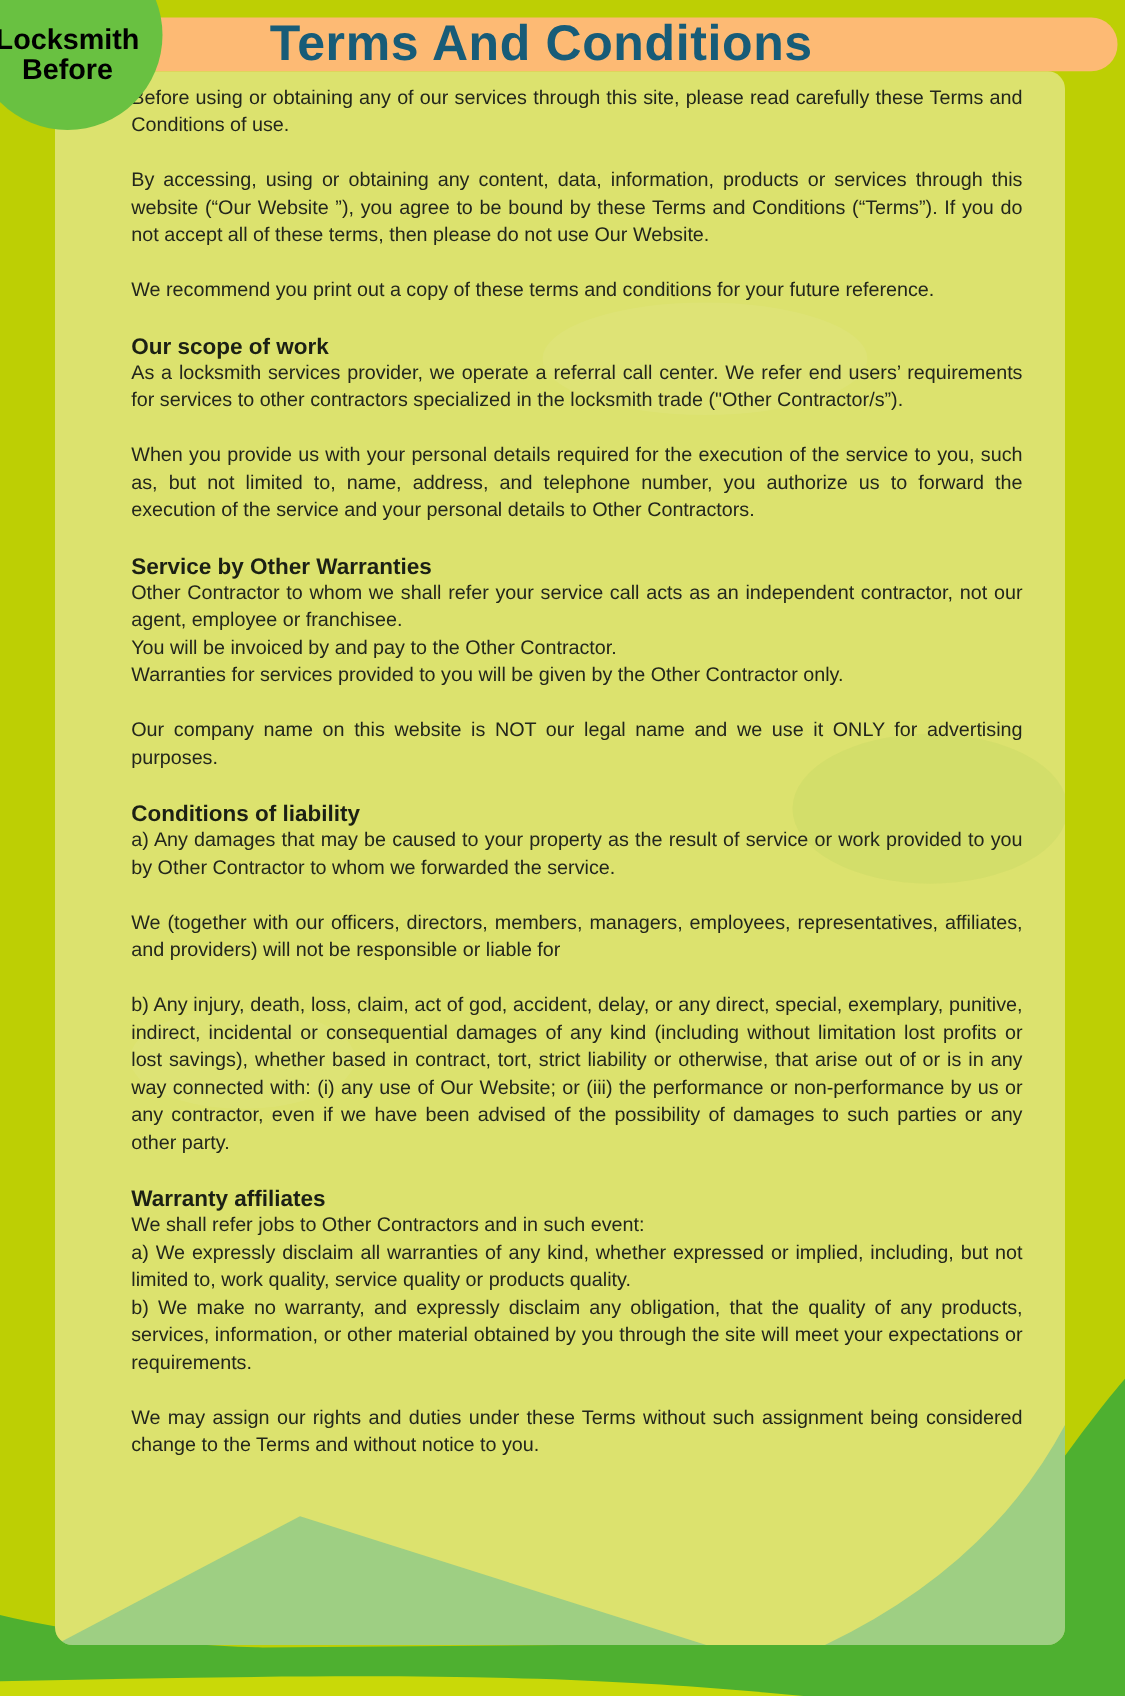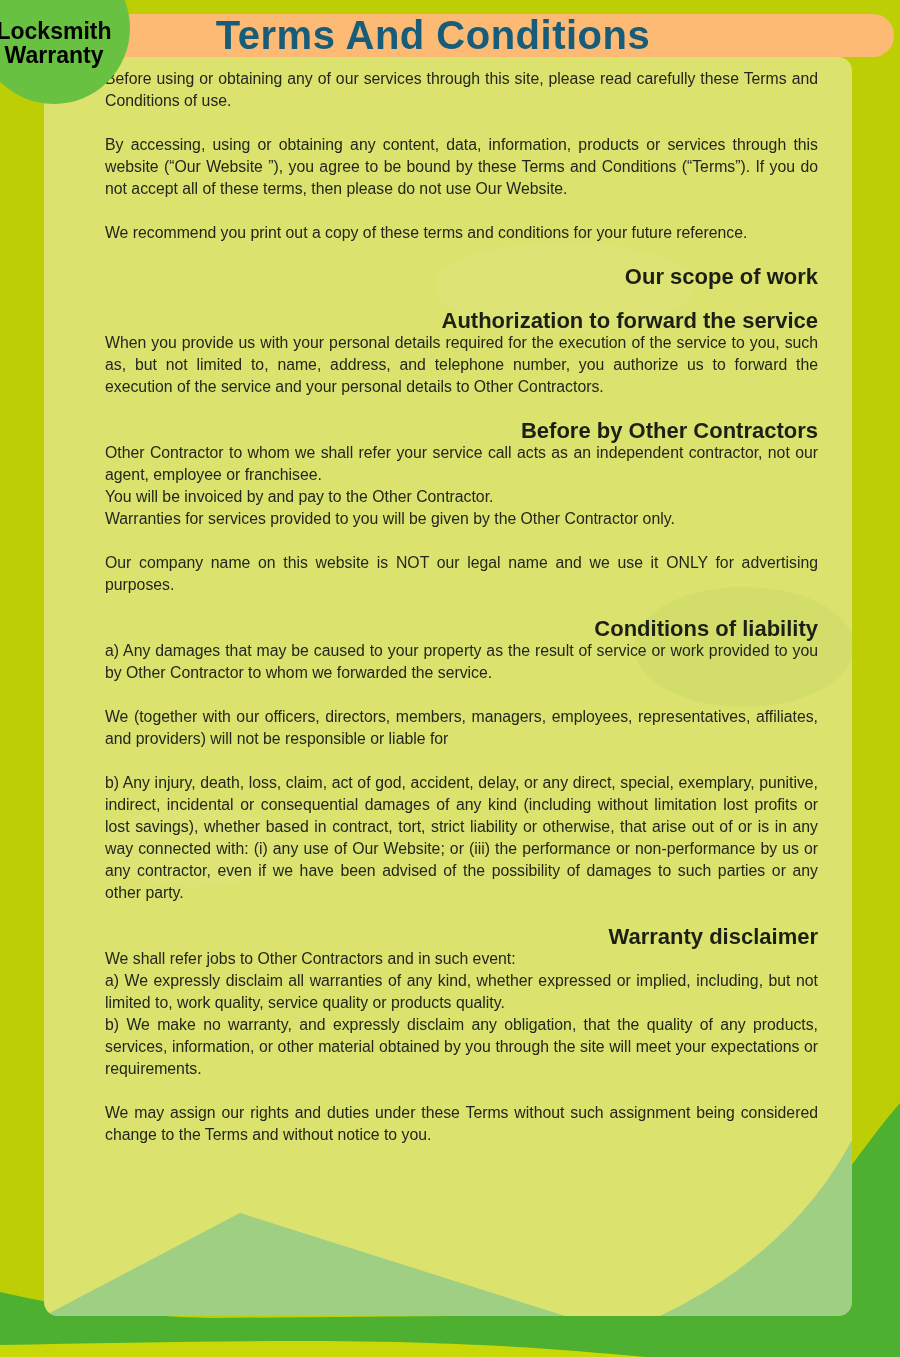--- a/index.html
+++ b/index.html
@@ -15,22 +15,22 @@
     position:absolute;left:44px;top:57px;width:808px;height:1259px;
     background:#dce26e;border-radius:14px;overflow:hidden;z-index:1;
   }
   .panel-art{position:absolute;left:0;top:0;width:808px;height:1259px;z-index:0;}
   .content{
     position:absolute;left:61px;top:11px;width:713px;z-index:2;
     color:#23261c;font-size:15.8px;line-height:22px;text-align:justify;
   }
   .section{margin:0 0 22px 0;}
   .sec-h{
-    margin:0;padding:0;font-size:22px;line-height:22px;font-weight:bold;
-    color:#1c2014;text-align:right;
+    margin:0;padding:0;font-size:18px;line-height:22px;font-weight:bold;
+    color:#1c2014;text-align:left;
   }
   .sec-h:empty{display:none;}
   .content p{margin:0 0 22px 0;white-space:pre-line;}
   .content p:last-child{margin-bottom:0;}
   
   .band{
     position:absolute;left:0;top:14px;width:894px;height:43px;
     background:#fdba74;border-radius:0 21px 21px 0;z-index:2;
     display:flex;align-items:center;justify-content:center;
   }
@@ -71,52 +71,52 @@
       <p>Before using or obtaining any of our services through this site, please read carefully these Terms and Conditions of use.</p>
     </div>
     <div class="section">
       <p>By accessing, using or obtaining any content, data, information, products or services through this website (“Our Website ”), you agree to be bound by these Terms and Conditions (“Terms”). If you do not accept all of these terms, then please do not use Our Website.</p>
     </div>
     <div class="section">
       <p>We recommend you print out a copy of these terms and conditions for your future reference.</p>
     </div>
     <div class="section">
       <h3 class="sec-h">Our scope of work</h3>
+      <p>As a locksmith services provider, we operate a referral call center. We refer end users’ requirements for services to other contractors specialized in the locksmith trade ("Other Contractor/s”).</p>
     </div>
     <div class="section">
-      <h3 class="sec-h">Authorization to forward the service</h3>
       <p>When you provide us with your personal details required for the execution of the service to you, such as, but not limited to, name, address, and telephone number, you authorize us to forward the execution of the service and your personal details to Other Contractors.</p>
     </div>
     <div class="section">
-      <h3 class="sec-h">Before by Other Contractors</h3>
+      <h3 class="sec-h">Service by Other Warranties</h3>
       <p>Other Contractor to whom we shall refer your service call acts as an independent contractor, not our agent, employee or franchisee.
 You will be invoiced by and pay to the Other Contractor.
 Warranties for services provided to you will be given by the Other Contractor only.</p>
     </div>
     <div class="section">
       <p>Our company name on this website is NOT our legal name and we use it ONLY for advertising purposes.</p>
     </div>
     <div class="section">
       <h3 class="sec-h">Conditions of liability</h3>
       <p>a) Any damages that may be caused to your property as the result of service or work provided to you by Other Contractor to whom we forwarded the service.</p>
       <p>We (together with our officers, directors, members, managers, employees, representatives, affiliates, and providers) will not be responsible or liable for</p>
       <p>b) Any injury, death, loss, claim, act of god, accident, delay, or any direct, special, exemplary, punitive, indirect, incidental or consequential damages of any kind (including without limitation lost profits or lost savings), whether based in contract, tort, strict liability or otherwise, that arise out of or is in any way connected with: (i) any use of Our Website; or (iii) the performance or non-performance by us or any contractor, even if we have been advised of the possibility of damages to such parties or any other party.</p>
     </div>
     <div class="section">
-      <h3 class="sec-h">Warranty disclaimer</h3>
+      <h3 class="sec-h">Warranty affiliates</h3>
       <p>We shall refer jobs to Other Contractors and in such event:
 a) We expressly disclaim all warranties of any kind, whether expressed or implied, including, but not limited to, work quality, service quality or products quality.
 b) We make no warranty, and expressly disclaim any obligation, that the quality of any products, services, information, or other material obtained by you through the site will meet your expectations or requirements.</p>
     </div>
     <div class="section">
       <p>We may assign our rights and duties under these Terms without such assignment being considered change to the Terms and without notice to you.</p>
     </div>
   </div>
 </div>
 
 <div class="band">
   <div class="band-title">Terms And Conditions</div>
 </div>
 
 <div class="badge">
   <div class="badge-line">Locksmith</div>
-  <div class="badge-line">Warranty</div>
+  <div class="badge-line">Before</div>
 </div>
 
 </body></html>

